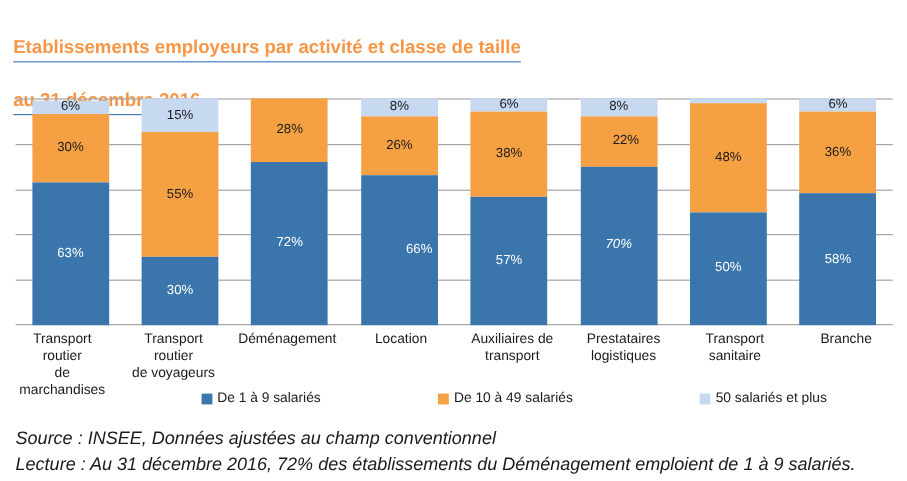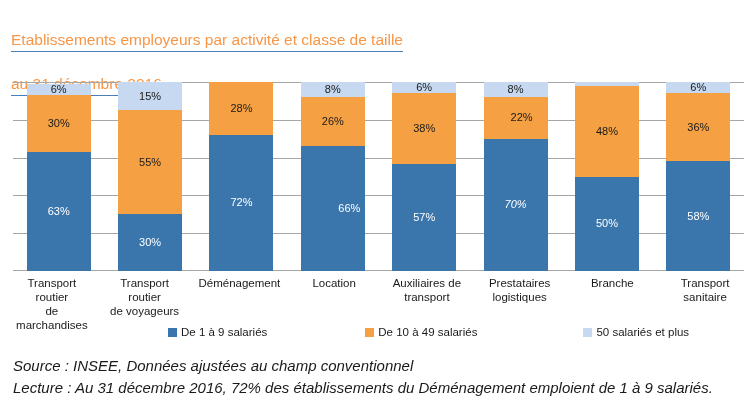--- a/index.html
+++ b/index.html
@@ -24,20 +24,21 @@
     font-size: 15.5px;
     line-height: 21px;
     color: #F79646;
     font-weight: 400;
     white-space: pre-line;
   }
   #chart-title .tline {
     display: inline-block;
     border-bottom: 1.5px solid #4A7EBB;
     padding-bottom: 1px;
+    font-weight: bold;
   }
 
   
   #plot-area {
     position: absolute;
     left: 13px;
     top: 82px;
     width: 731px;
     height: 189px;
   }
@@ -278,22 +279,22 @@
     <div class="cat-label">Transport routier
 de marchandises</div>
     <div class="cat-label">Transport routier
 de voyageurs</div>
     <div class="cat-label">Déménagement</div>
     <div class="cat-label">Location</div>
     <div class="cat-label">Auxiliaires de
 transport</div>
     <div class="cat-label">Prestataires
 logistiques</div>
+    <div class="cat-label">Transport sanitaire</div>
     <div class="cat-label">Branche</div>
-    <div class="cat-label">Transport sanitaire</div>
   </div>
 
 <div id="legend">
     <div class="legend-item li-0">
       <span class="legend-swatch sw-0"></span>
       <span>De 1 à 9 salariés</span>
     </div>
     <div class="legend-item li-1">
       <span class="legend-swatch sw-1"></span>
       <span>De 10 à 49 salariés</span>

